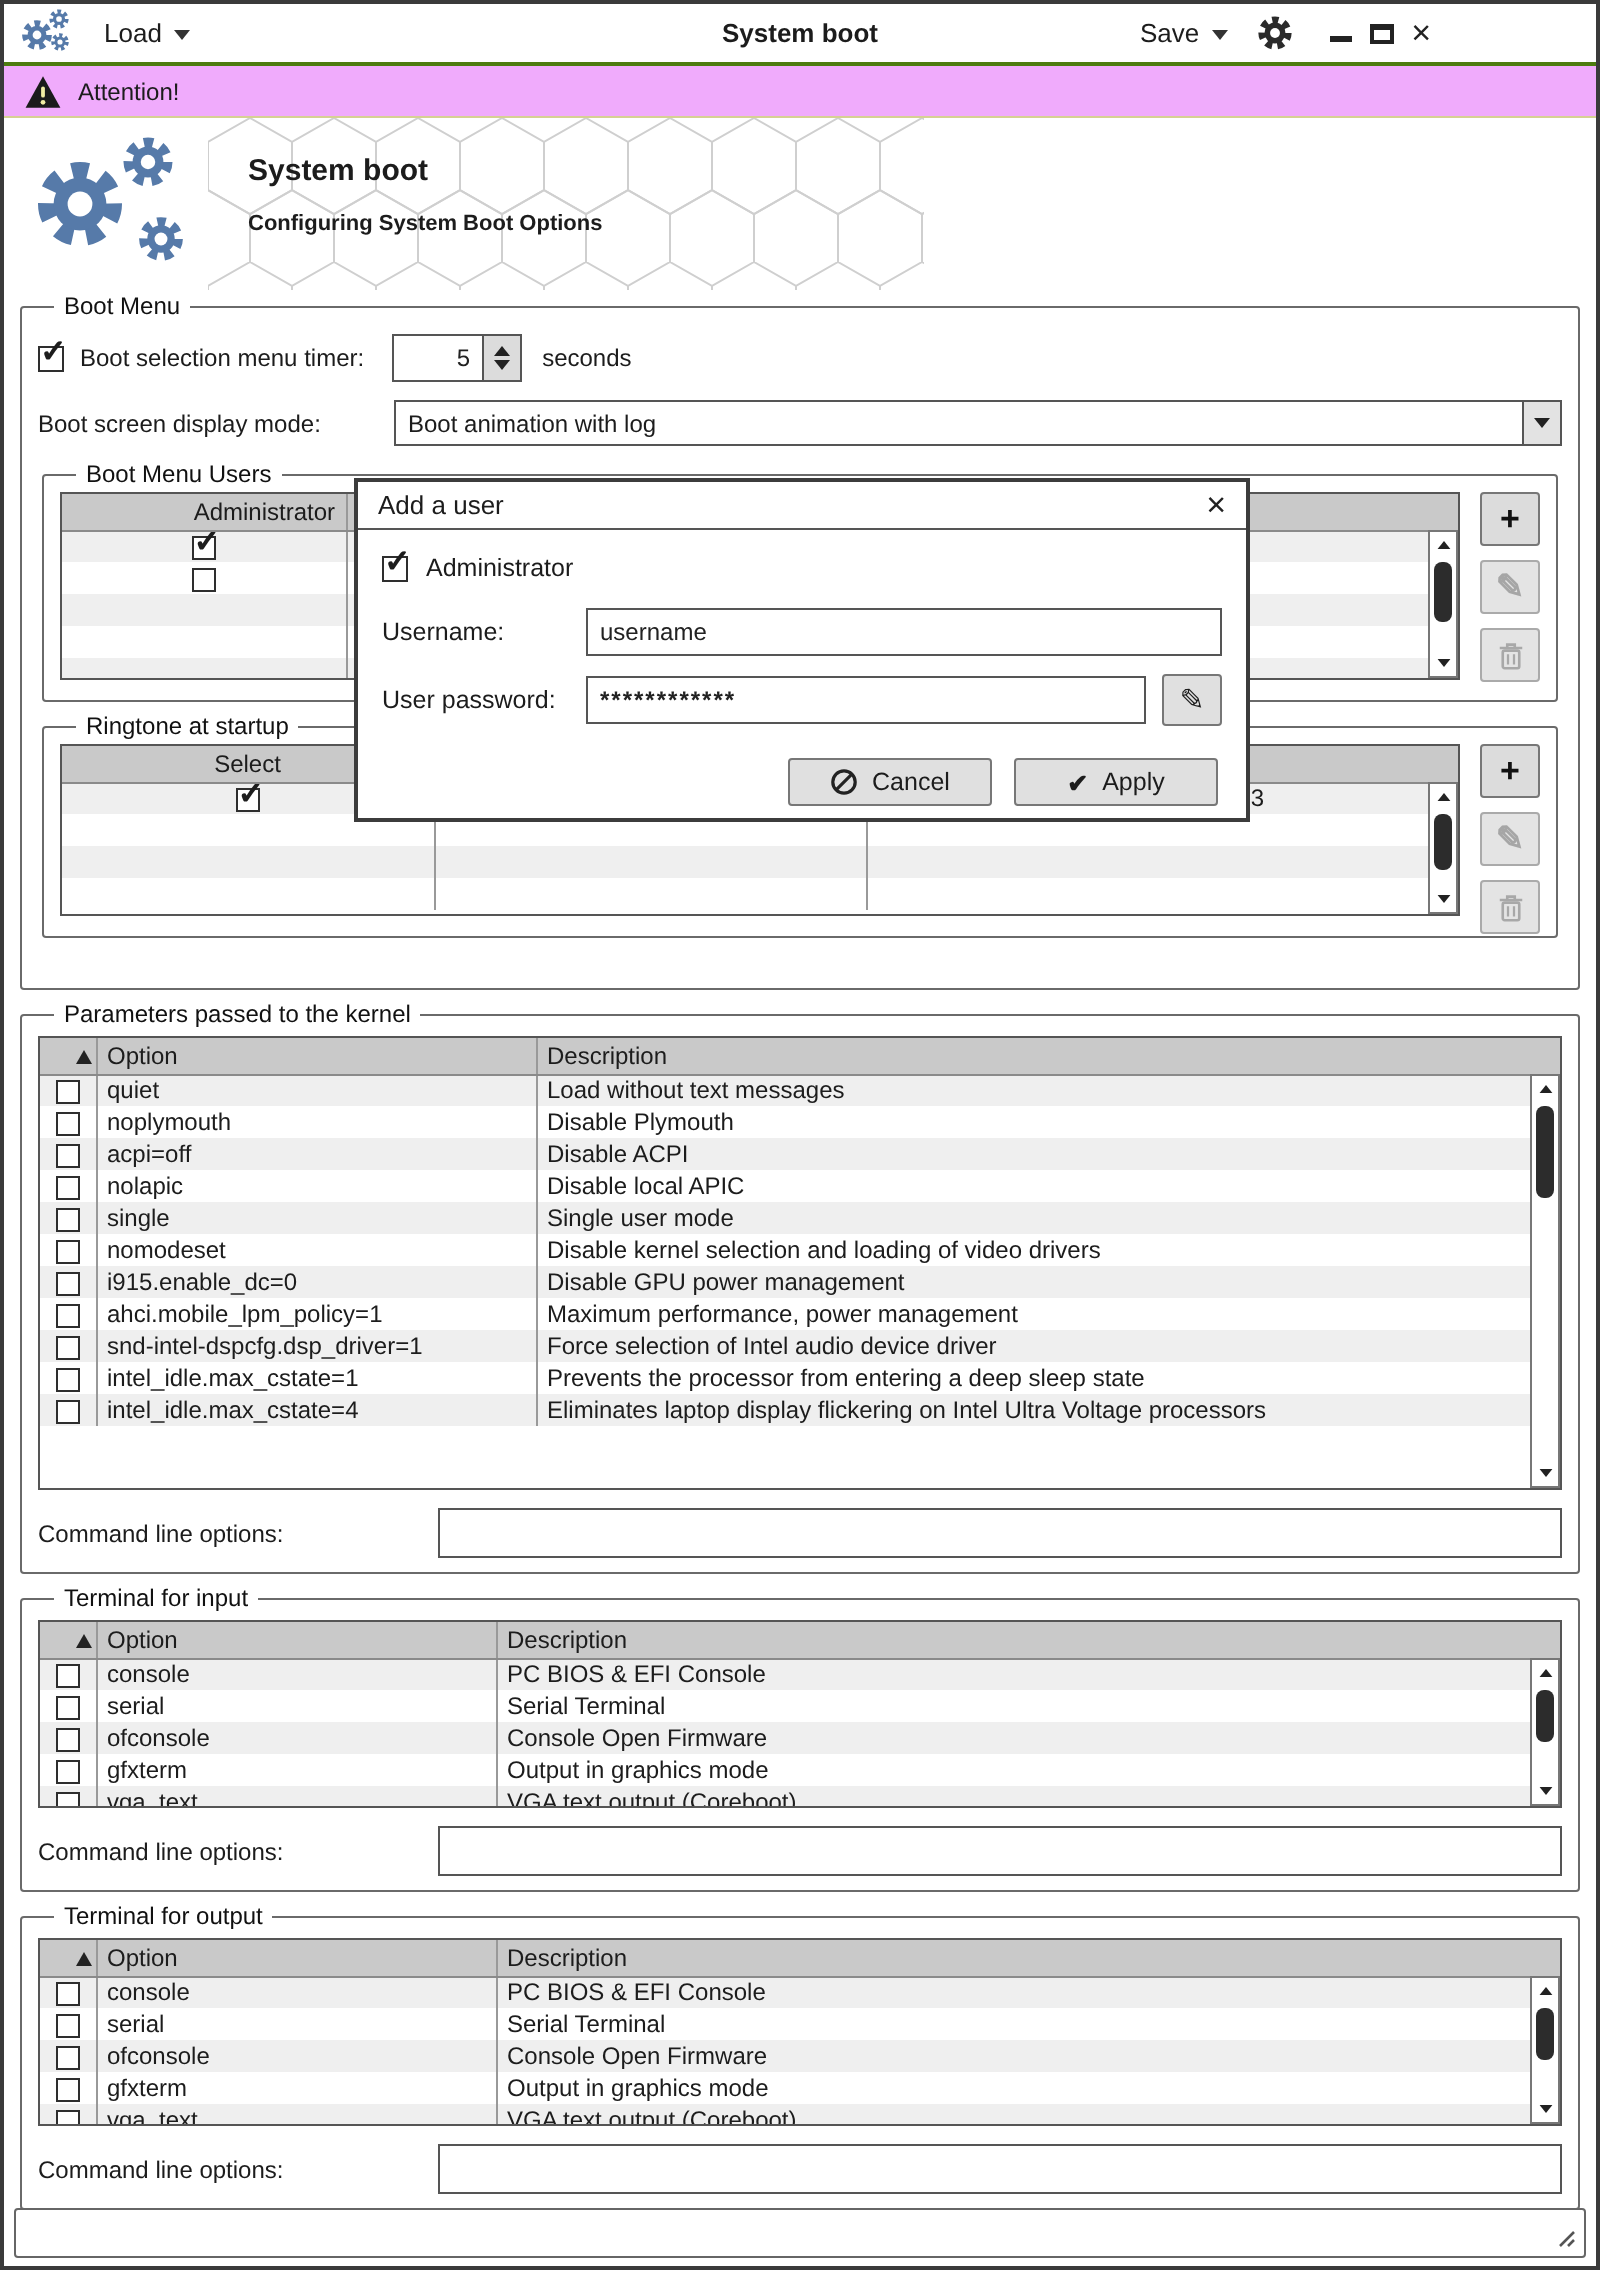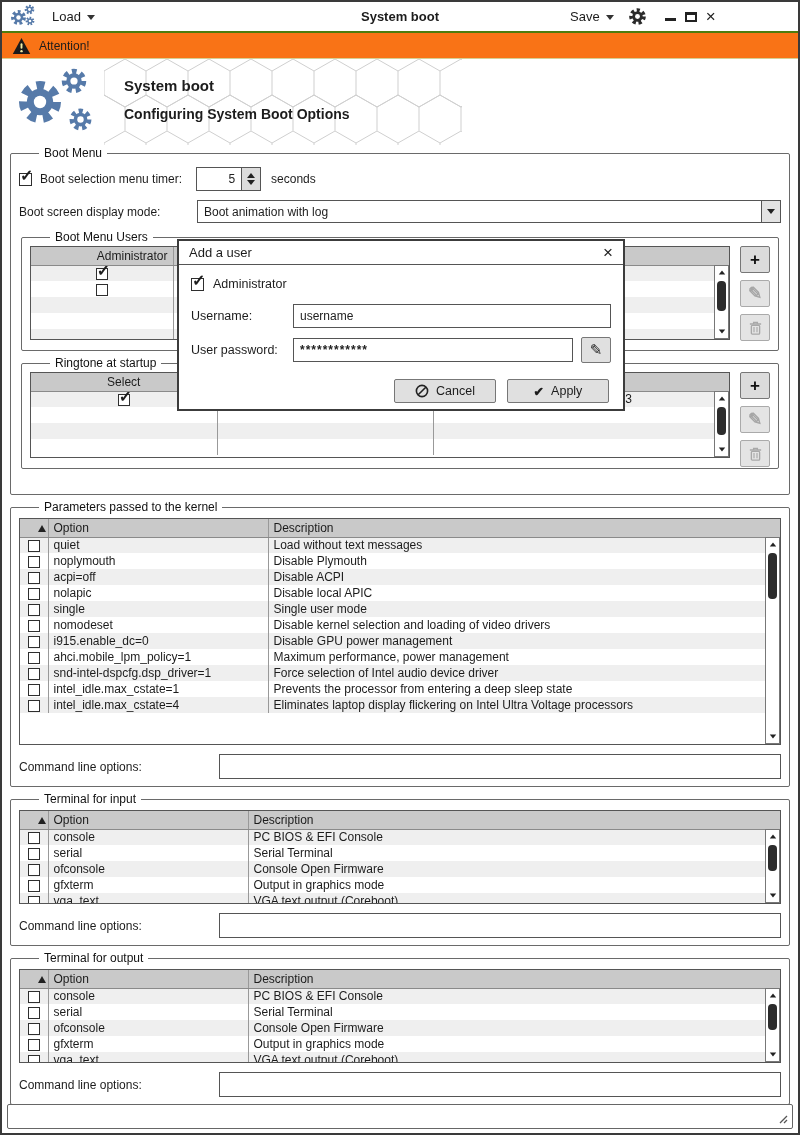--- a/index.html
+++ b/index.html
@@ -19,33 +19,33 @@
   .tb-right { display:flex; align-items:center; gap:14px; justify-content:flex-start; width:220px; }
   .menu-btn { display:flex; align-items:center; gap:6px; cursor:default; font-size:13px; }
   .chev { width:0; height:0; border-top:5px solid #333; border-left:4px solid transparent; border-right:4px solid transparent; margin-top:2px; }
   .winbtns { display:flex; align-items:center; gap:9px; margin-left:4px; }
   .btn-min { width:11px; height:3px; background:#222; margin-bottom:-6px; }
   .btn-max { width:12px; height:10px; border:2px solid #222; border-top:3px solid #222; }
   .btn-close { font-size:17px; line-height:14px; color:#222; }
   .gearlogo-sm { position:relative; width:28px; height:26px; color:#567aa9; }
   .gearlogo-sm svg { position:absolute; }
   
-  .attention { height:26px; background:#f97316; border-bottom:1px solid #d6d093; display:flex; align-items:center; padding:0 10px; gap:8px; }
+  .attention { height:26px; background:#f0abfc; border-bottom:1px solid #d6d093; display:flex; align-items:center; padding:0 10px; gap:8px; }
   .attention span { font-size:12px; }
   
   .apphead { height:86px; position:relative; background:#fff; overflow:hidden; }
   .hexbg { position:absolute; left:102px; top:0; }
   .gearlogo { position:relative; width:94px; height:70px; margin:8px 0 0 12px; color:#567aa9; }
   .gearlogo svg { position:absolute; }
   .apphead-txt { position:absolute; left:122px; top:18px; }
   .apphead-title { font-size:15px; font-weight:bold; margin-bottom:12px; }
-  .apphead-sub { font-size:14px; font-weight:bold; }
+  .apphead-sub { font-size:11px; font-weight:bold; }
   
   .fieldset { border:1px solid #6a6a6a; border-radius:2px; margin:0 8px; position:relative; padding:8px; background:#fff; }
-  .legend { position:absolute; top:-8px; left:28px; background:#fff; padding:0 5px; font-size:12px; color:#111; white-space:nowrap; }
+  .legend { position:absolute; top:-8px; left:16px; background:#fff; padding:0 5px; font-size:12px; color:#111; white-space:nowrap; }
   .groupbox { border:1px solid #6a6a6a; border-radius:2px; position:relative; padding:8px; margin:0 2px; }
   
   .ctl-row { display:flex; align-items:center; }
   .cb { display:inline-block; width:13px; height:13px; border:1.5px solid #2e2e2e; background:#fff; position:relative; flex:none; }
   .cb.checked::after { content:"✓"; position:absolute; left:0px; top:-8px; font-size:16px; font-weight:bold; color:#1d1d1d; }
   input[type=text] { border:1px solid #555; height:24px; font-family:"Liberation Sans",sans-serif; font-size:12px; padding:0 6px; color:#222; background:#fff; }
   .spin-wrap { display:flex; margin-left:14px; }
   .spin-input { width:46px; text-align:right; height:24px; }
   .spin-btn { width:19px; height:24px; border:1px solid #555; border-left:none; background:#dcdcdc; display:flex; flex-direction:column; align-items:center; justify-content:center; gap:2px; }
   .tri-up { width:0;height:0;border-bottom:5px solid #222;border-left:4px solid transparent;border-right:4px solid transparent; }

